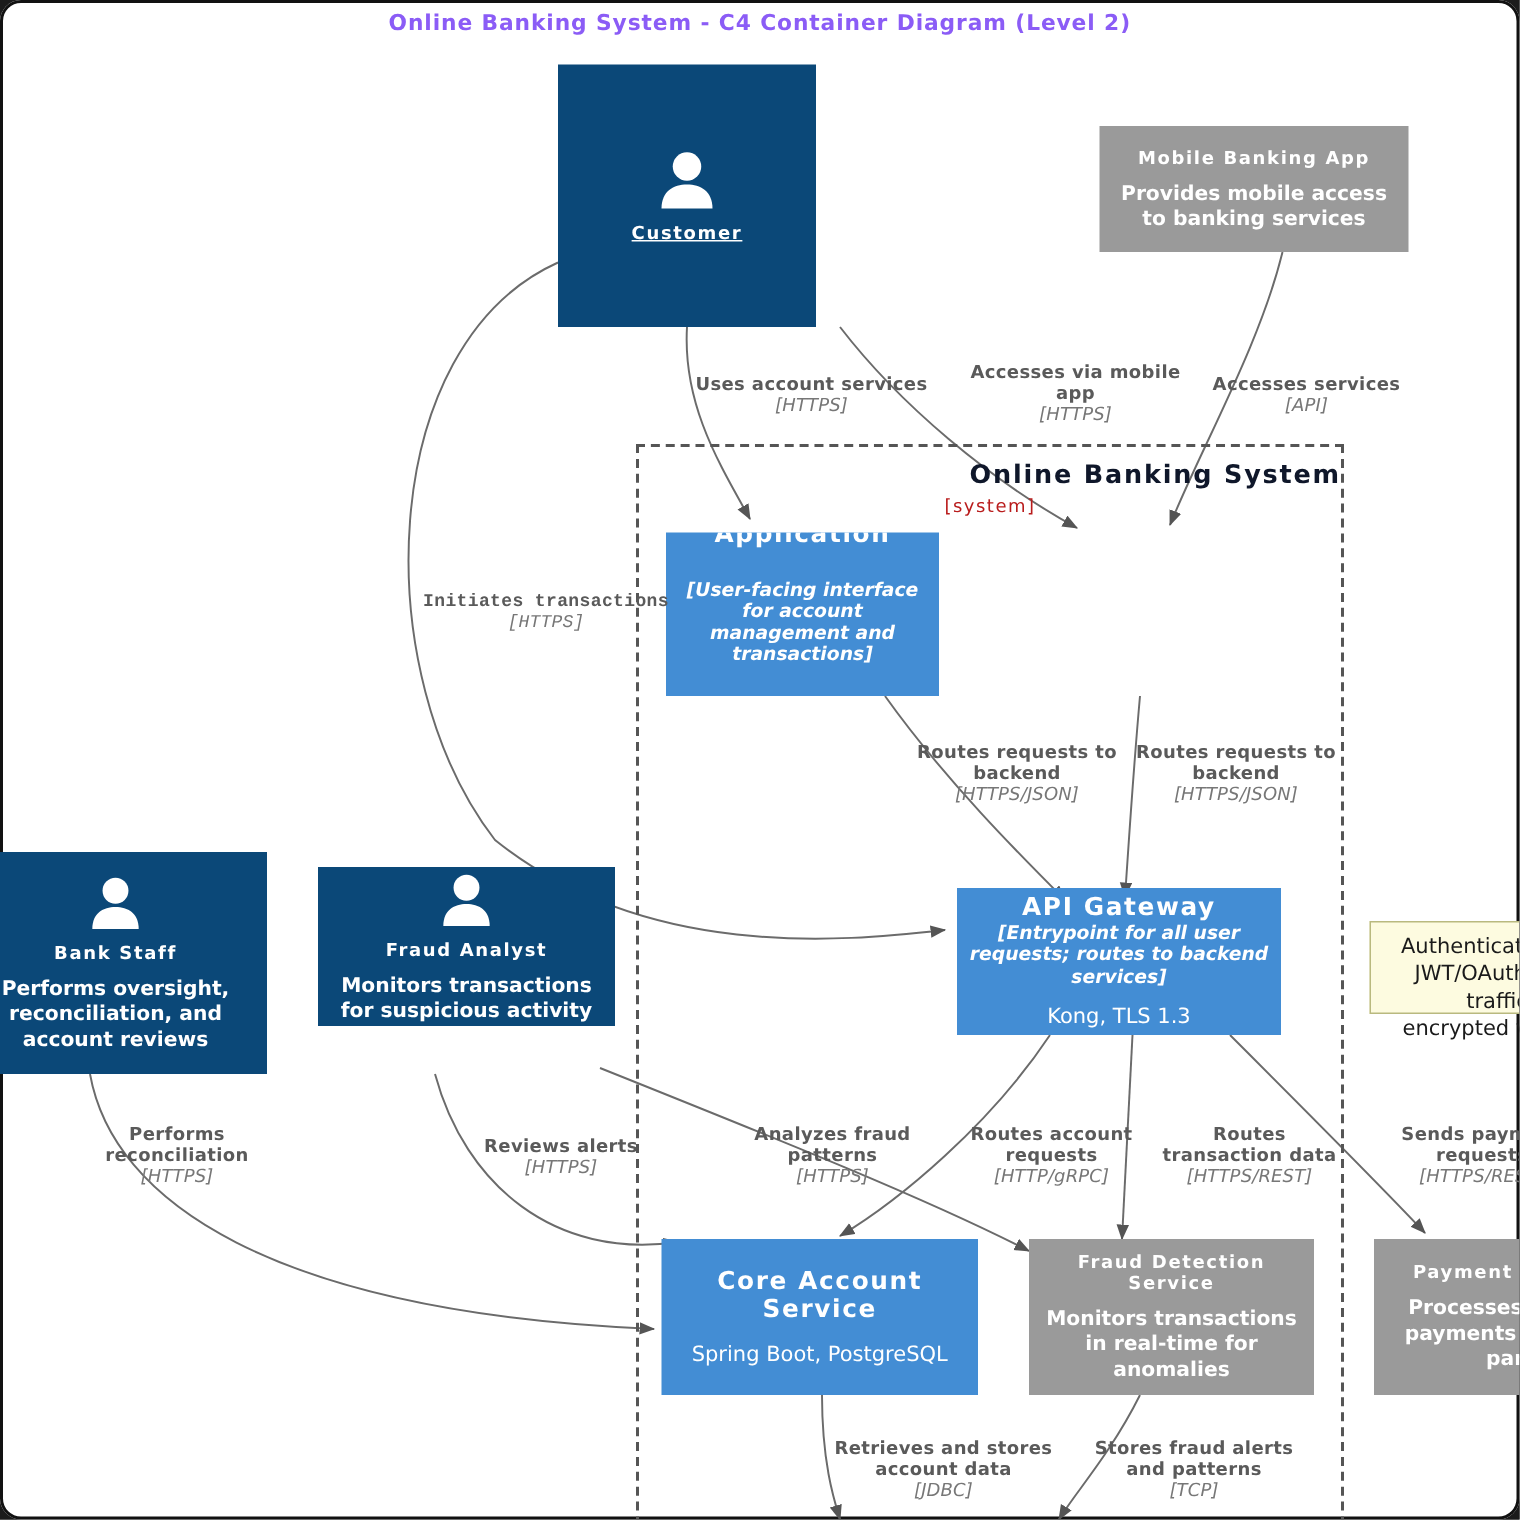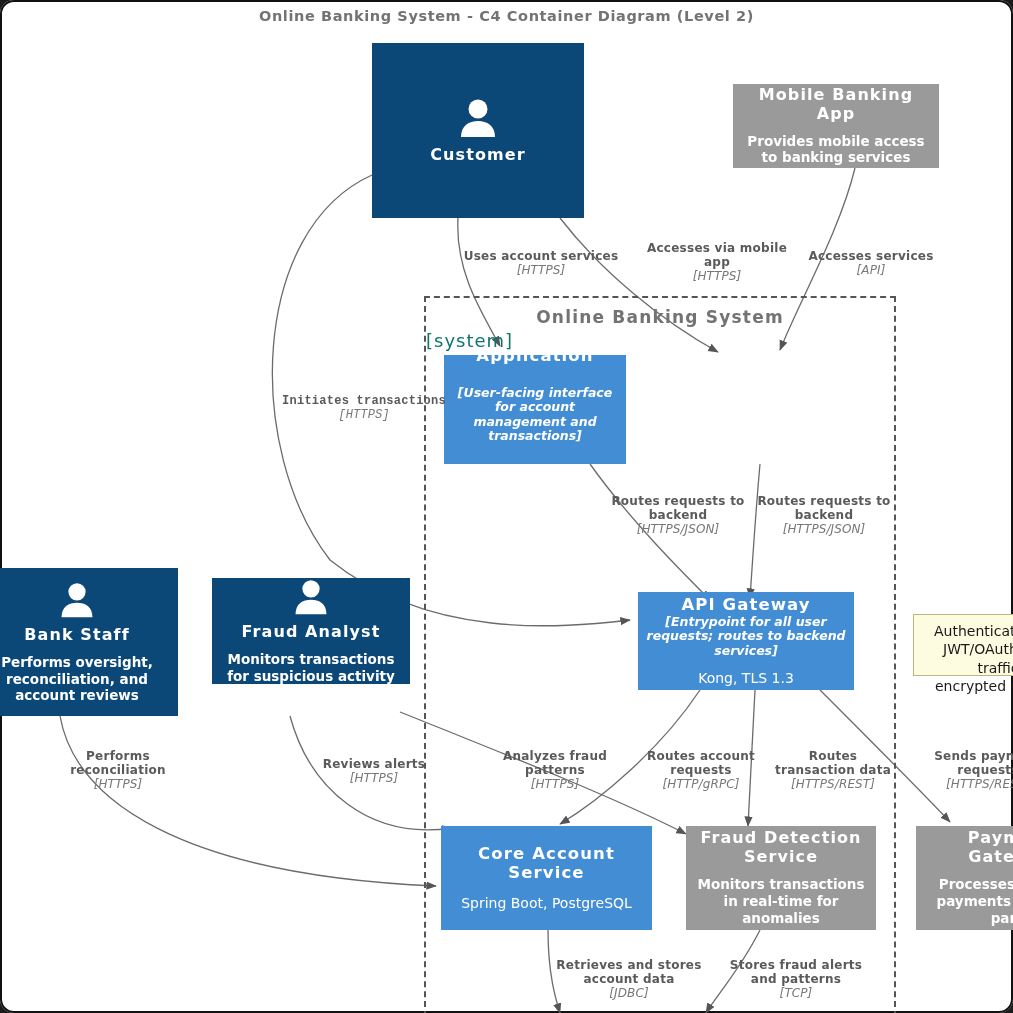--- a/index.html
+++ b/index.html
@@ -26,64 +26,65 @@
   
   .diagram-title {
     position: absolute;
     left: 0;
     top: 8px;
     width: 1013px;
     text-align: center;
     font-size: 14.5px;
     font-weight: bold;
     letter-spacing: 0.6px;
-    color: #737373;
+    color: #8b5cf6;
   }
   
   .boundary {
     position: absolute;
     border: 2px dashed #555;
     background: transparent;
   }
   .boundary-title {
     position: absolute;
     width: 100%;
-    text-align: center;
+    text-align: right;
     top: 9px;
     font-size: 17px;
     font-weight: bold;
     letter-spacing: 1.2px;
-    color: #737373;
+    color: #0f172a;
   }
   .boundary-sub {
     position: absolute;
     width: 100%;
+    text-align: center;
     top: 32px;
-    font-size: 18px;
+    font-size: 12px;
     letter-spacing: 1px;
-    color: #0f766e;
+    color: #b91c1c;
   }
   
   .node {
     position: absolute;
     box-sizing: border-box;
     display: flex;
     flex-direction: column;
     align-items: center;
     justify-content: center;
     text-align: center;
     color: #ffffff;
     padding: 6px 8px;
     overflow: hidden;
   }
   .node.person   { background: #0b4878; }
   .node.container{ background: #438dd4; }
   .node.external { background: #9a9a9a; }
   .node-title {
-    font-size: 16px;
+    font-size: 12px;
     font-weight: bold;
     letter-spacing: 1.1px;
     line-height: 1.18;
   }
   .node.container .node-title { font-size: 16.5px; }
   .node-tech-desc {
     font-size: 12.5px;
     font-style: italic;
     font-weight: bold;
     line-height: 1.14;
@@ -175,21 +176,21 @@
 
       <path d="M760,930 C740,970 716,996 706,1013"></path>
     </g>
   </svg>
 
   <div class="boundary" style="left:424px; top:296px; width:468px; height:717px;">
     <div class="boundary-title">Online Banking System</div>
     <div class="boundary-sub">[system]</div>
   </div>
 
-  <div class="node person" style="left:372px; top:43px; width:212px; height:175px;">
+  <div class="node person" style="left:372px; top:43px; width:172px; height:175px;text-decoration:underline;">
     <span class="person-icon">
       <svg width="44" height="44" viewBox="0 0 44 44" aria-hidden="true">
         <circle cx="22" cy="13" r="9.5" fill="#ffffff"></circle>
         <path d="M5,41 C5,29.5 13,25 22,25 C31,25 39,29.5 39,41 Z" fill="#ffffff"></path>
       </svg>
     </span>
     <div class="node-title">Customer</div>
   </div>
 
   <div class="node external" style="left:733px; top:84px; width:206px; height:84px;">

